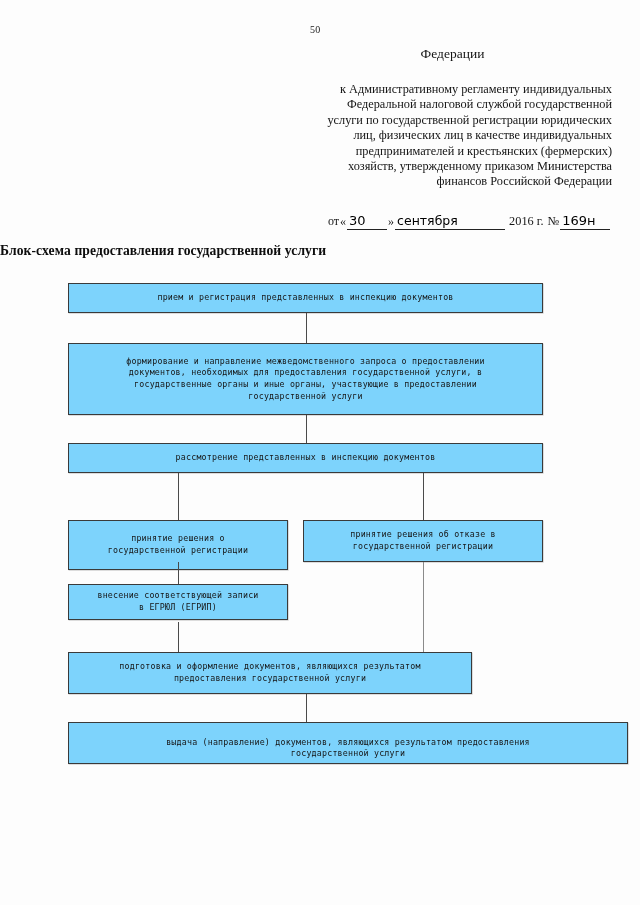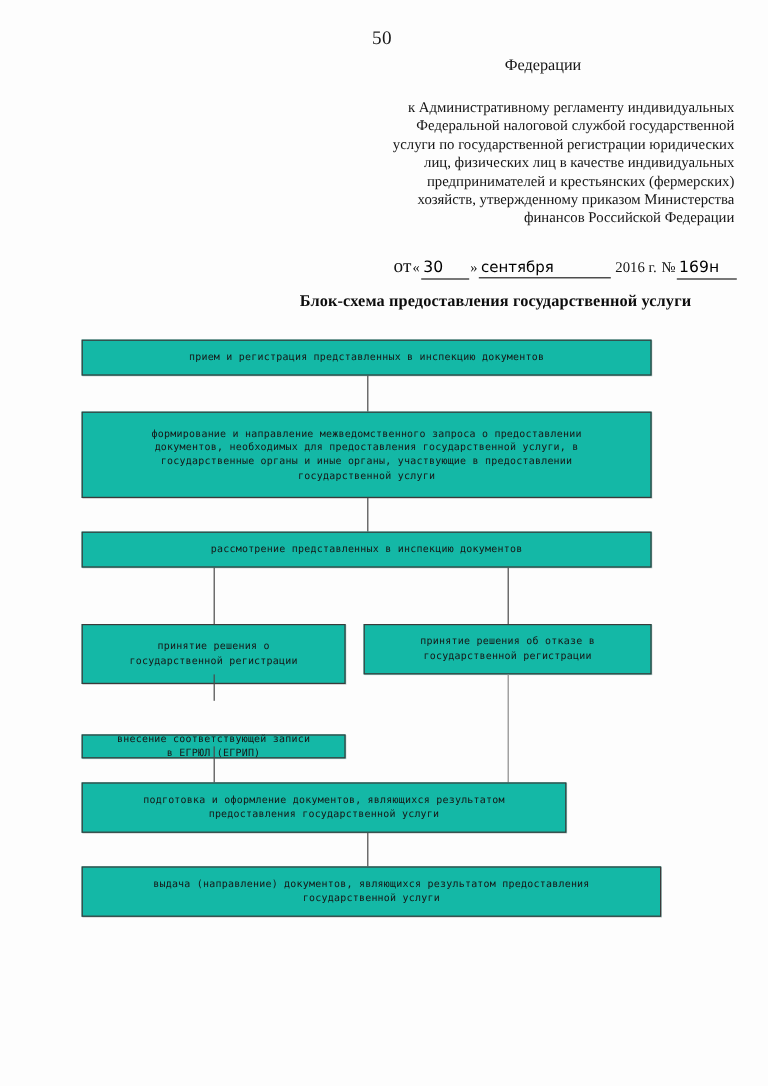--- a/index.html
+++ b/index.html
@@ -22,21 +22,21 @@
     position: absolute;
     inset: 0;
     background: #fdfdfd;
   }
 
   
   .page-number {
     position: absolute;
     top: 24px;
     left: 310px;
-    font-size: 16px;
+    font-size: 10px;
     font-family: "Liberation Serif", serif;
     color: #1a1a1a;
     letter-spacing: 0.3px;
   }
 
   
   .appendix-word {
     position: absolute;
     top: 46px;
     left: 300px;
@@ -61,21 +61,21 @@
   
   .date-line {
     position: absolute;
     top: 194px;
     left: 328px;
     display: flex;
     align-items: baseline;
     font-size: 12.5px;
     color: #141414;
   }
-  .date-line .lbl { font-size: 16px; margin-top: 20px; }
+  .date-line .lbl { font-size: 12px; margin-top: 20px; }
   .date-line .quote { font-size: 12px; padding: 0 1px; }
   .blank {
     display: inline-block;
     border-bottom: 1px solid #222;
     font-family: "DejaVu Sans", sans-serif;
     font-size: 13px;
     color: #000;
     padding: 0 2px 1px 2px;
   }
   .blank.day   { width: 36px; }
@@ -83,39 +83,39 @@
   .blank.num   { width: 46px; }
   .date-line .year { padding: 0 2px 0 4px; font-size: 12.3px; }
   .date-line .nosign { padding: 0 1px 0 2px; font-size: 12.3px; }
 
   
   .chart-title {
     position: absolute;
     top: 243px;
     left: 0;
     width: 576px;
-    text-align: right;
+    text-align: left;
     font-size: 13.6px;
     font-weight: bold;
     color: #0d0d0d;
     letter-spacing: 0.1px;
   }
 
   
   .flow {
     position: absolute;
     top: 0; left: 0;
     width: 640px; height: 905px;
   }
 
   .node {
     position: absolute;
     box-sizing: border-box;
     border: 1px solid #3a3a3a;
-    background: #14b8a6;
+    background: #7dd3fc;
     display: flex;
     align-items: center;
     justify-content: center;
     text-align: center;
     font-family: "DejaVu Sans Mono", "Liberation Mono", monospace;
     font-size: 8.3px;
     line-height: 11.6px;
     color: #161616;
     letter-spacing: 0.2px;
     padding: 3px 8px;
@@ -201,37 +201,37 @@
     <div class="node" style="left:303px; top:520px; width:240px; height:42px;">
       <span class="txt">
         <span class="ln">принятие решения об отказе в</span>
         <span class="ln">государственной регистрации</span>
       </span>
     </div>
 
     <div class="connector" style="left:178px; top:562px; height:22px;"></div>
     <div class="connector faint" style="left:423px; top:562px; height:90px;"></div>
 
-    <div class="node" style="left:68px; top:584px; width:220px; height:20px;margin-top:28px;">
+    <div class="node" style="left:68px; top:584px; width:220px; height:36px;">
       <span class="txt">
         <span class="ln">внесение соответствующей записи</span>
         <span class="ln">в ЕГРЮЛ (ЕГРИП)</span>
       </span>
     </div>
     <div class="connector" style="left:178px; top:622px; height:30px;"></div>
 
     <div class="node" style="left:68px; top:652px; width:404px; height:42px;">
       <span class="txt">
         <span class="ln">подготовка и оформление документов, являющихся результатом</span>
         <span class="ln">предоставления государственной услуги</span>
       </span>
     </div>
     <div class="connector" style="left:306px; top:694px; height:28px;"></div>
 
-    <div class="node" style="left:68px; top:722px; width:483px; height:42px;">
+    <div class="node" style="left:68px; top:722px; width:560px; height:42px;align-items:flex-end;">
       <span class="txt">
         <span class="ln">выдача (направление) документов, являющихся результатом предоставления</span>
         <span class="ln">государственной услуги</span>
       </span>
     </div>
 
   </div>
 </div>
 
 </body></html>

